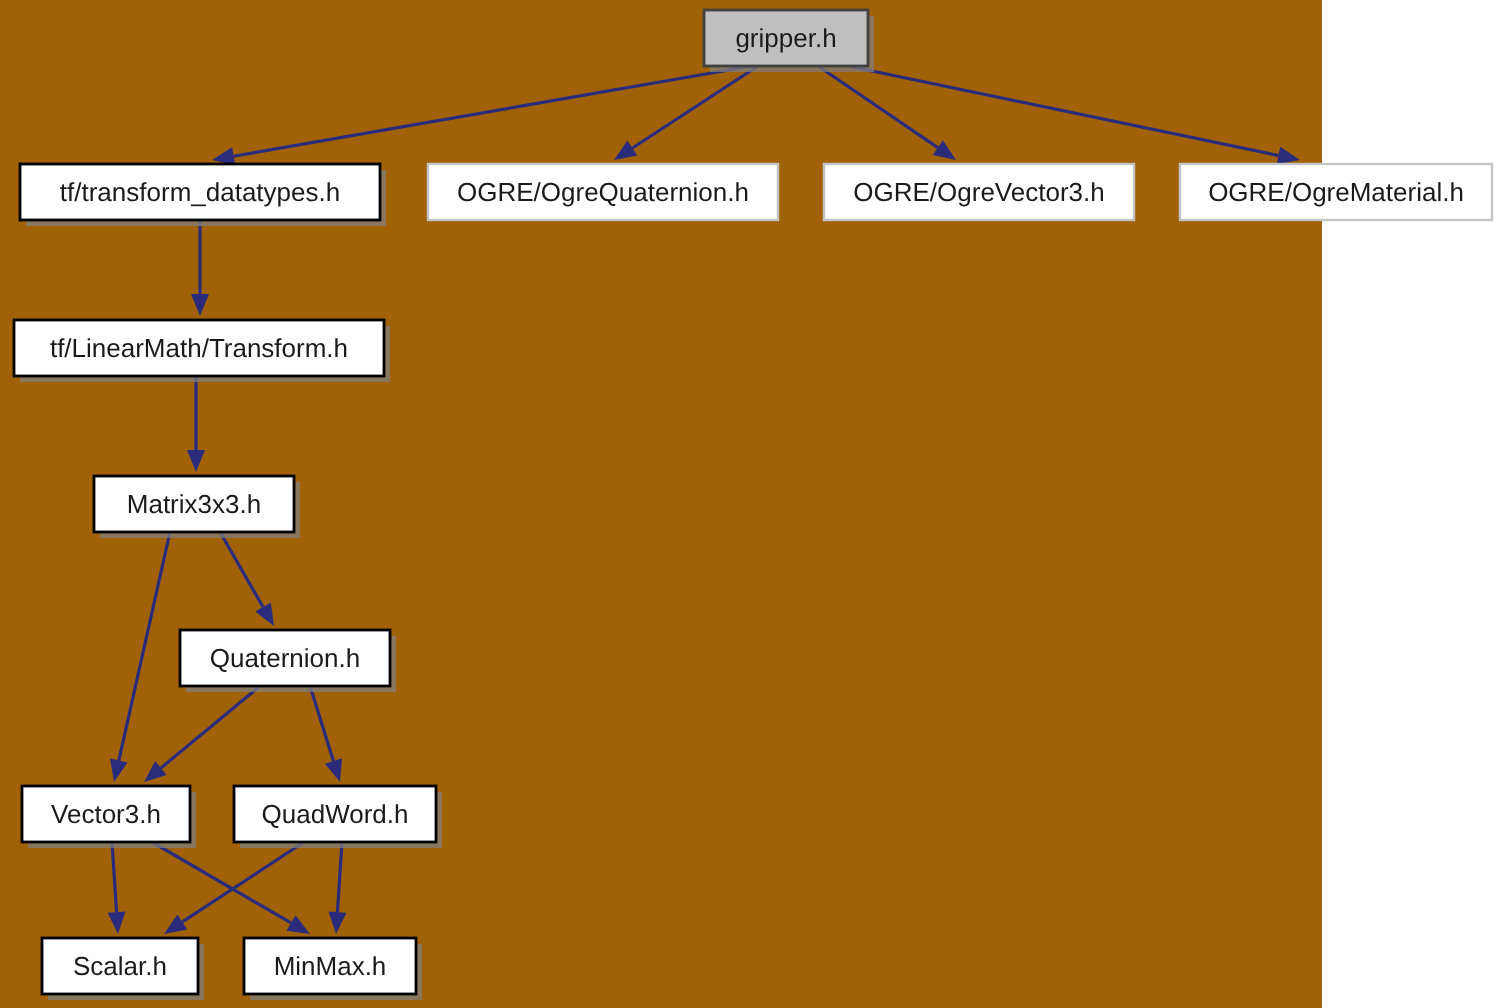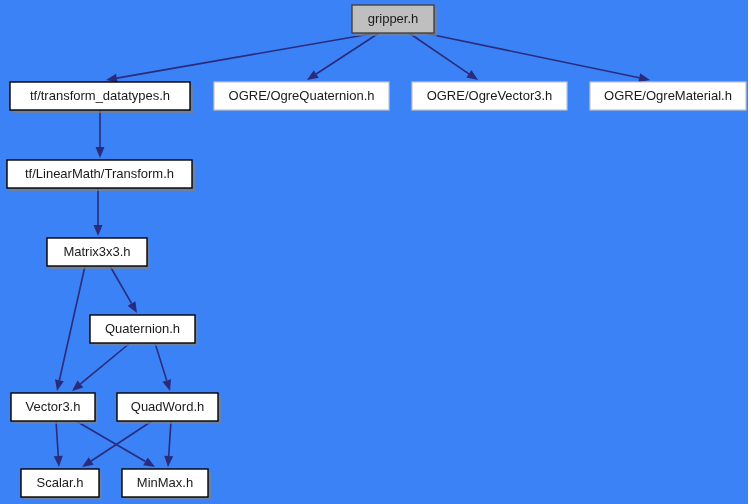--- a/index.html
+++ b/index.html
@@ -8,23 +8,23 @@
     background: #ffffff;
   }
   body {
     width: 751px;
     height: 504px;
     font-family: "Liberation Sans", sans-serif;
     overflow: hidden;
   }
   #graph-root {
     position: relative;
-    width: 748px;
+    width: 661px;
     height: 504px;
-    background: #3b82f6;
+    background: #a16207;
   }
   svg#dep-graph {
     display: block;
     width: 751px;
     height: 504px;
   }
   .node-box {
     fill: #ffffff;
     stroke: #000000;
     stroke-width: 1.4;

